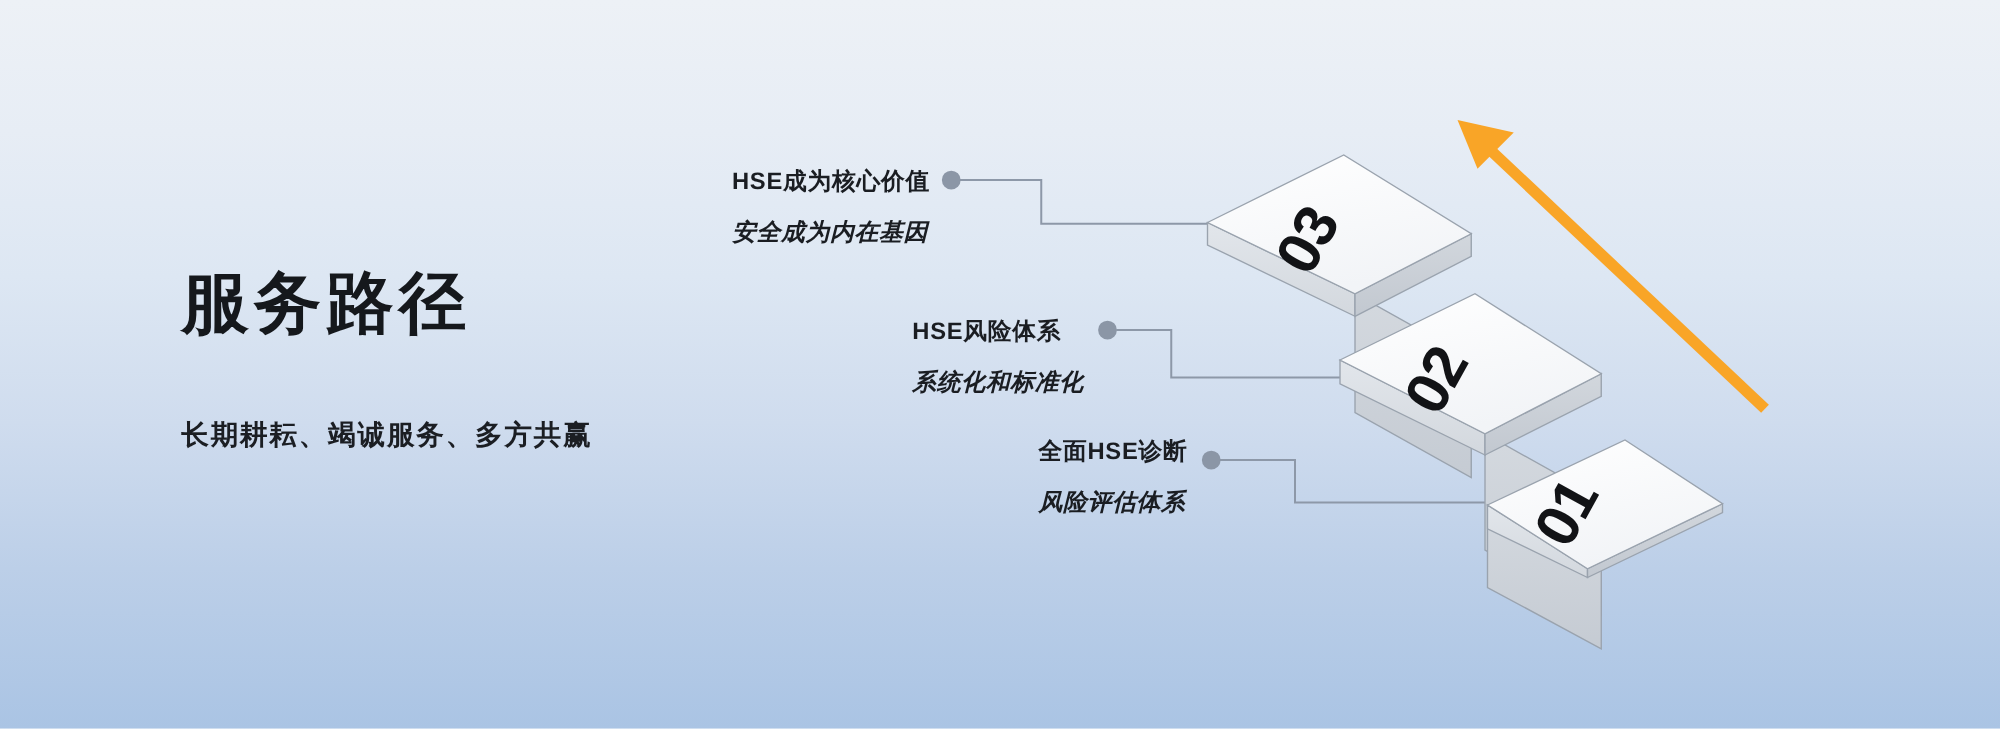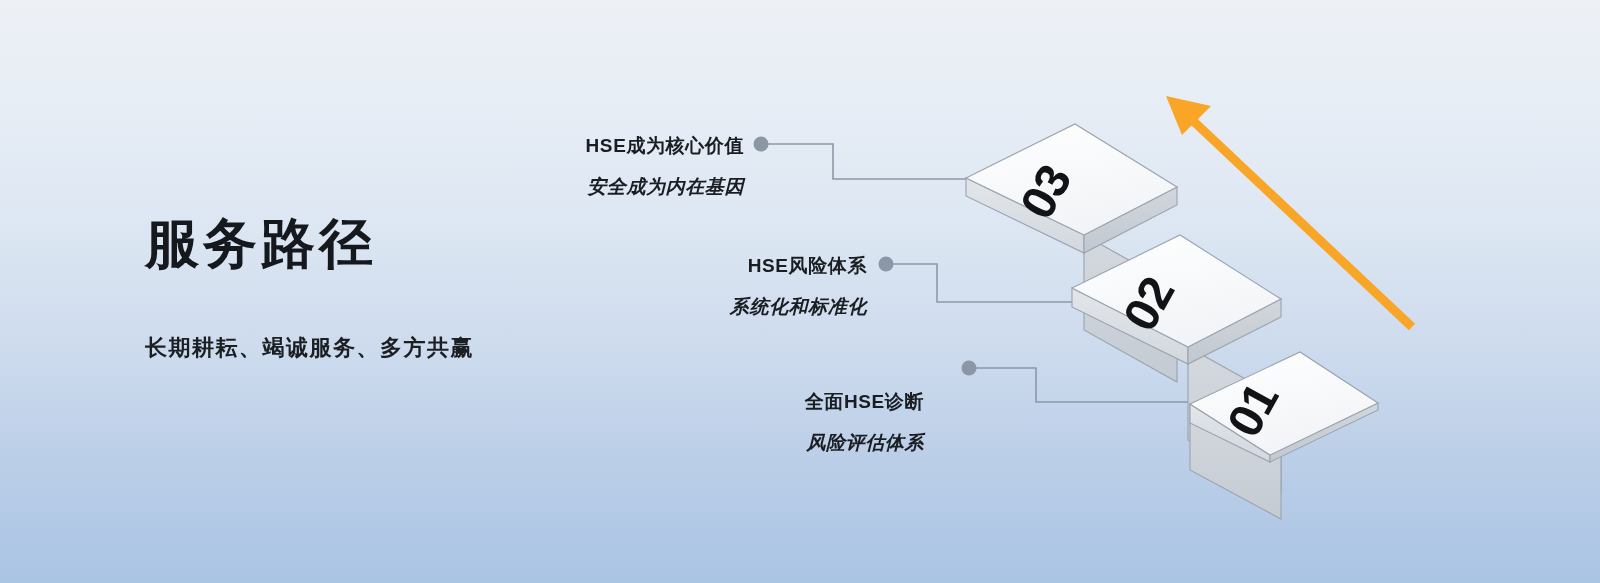--- a/index.html
+++ b/index.html
@@ -42,33 +42,33 @@
     font-size:22px;
     font-weight:700;
     letter-spacing:1.5px;
     color:#1b1e23;
     white-space:nowrap;
   }
 
   
   .step-caption {
     position:absolute;
-    text-align:right;
+    text-align:left;
     white-space:nowrap;
     color:#1a1d22;
     font-size:19px;
     font-weight:700;
     letter-spacing:0.6px;
     line-height:1;
   }
   .step-caption .caption-line + .caption-line { margin-top:22px;font-style:italic; }
 
   #caption-03 { right:856px; top:136px; }
   #caption-02 { right:733px; top:256px; }
-  #caption-01 { right:676px; top:352px;margin-top:40px; }
+  #caption-01 { right:650px; top:352px; }
 
   
   #scene-svg {
     position:absolute;
     left:0; top:0;
     width:1600px; height:583px;
     pointer-events:none;
   }
 </style>
 </head>

